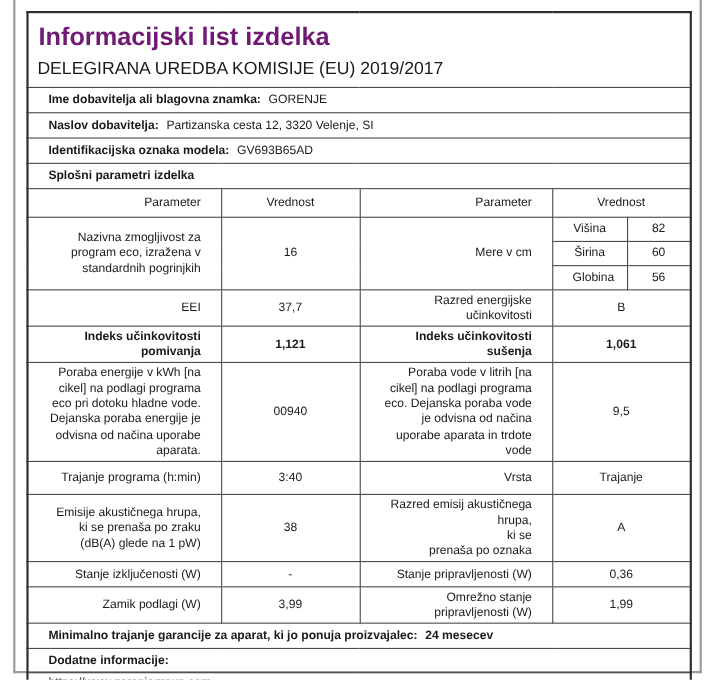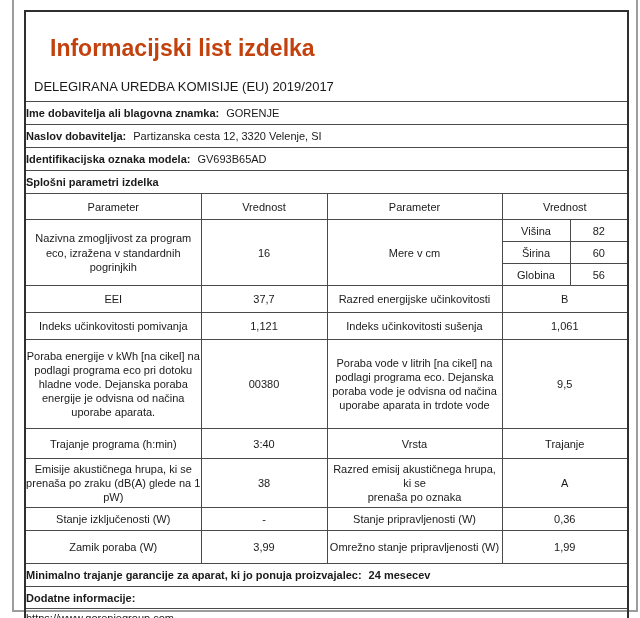--- a/index.html
+++ b/index.html
@@ -30,52 +30,52 @@
     border-collapse: collapse;
     table-layout: fixed;
     width: 603px;
     margin: 12px 0 0 10px;
     border: 2px solid #2f2f2f;
     font-size: 11px;
     line-height: 1.28;
   }
   table.doc td {
     border: 1px solid #4a4a4a;
-    padding: 2px 0;
+    padding: 2px 18px;
     vertical-align: middle;
     overflow: hidden;
   }
   .title-cell { padding: 6px 8px 5px 8px !important; }
   .title-cell h1 {
-    margin: 16px;
+    margin: 1px;
     font-size: 23px;
     font-weight: bold;
     letter-spacing: 0px;
-    color: #c2410c;
+    color: #701a75;
   }
   .subtitle {
     margin-top: 5px;
-    font-size: 13px;
+    font-size: 16px;
     font-weight: normal;
     color: #1a1a1a;
   }
   .b { font-weight: bold; }
   .kv td { padding: 3px 8px; }
   .kv .kv-label { margin-right: 7px; }
   .section-row td { padding: 3px 8px; }
-  .p { text-align: center; }
+  .p { text-align: right; }
   .v { text-align: center; }
   .pre { white-space: pre-line; }
   .r-title  { height: 62px; }
   .r-kv     { height: 23px; }
   .r-sect   { height: 23px; }
   .r-head   { height: 26px; }
   .r-sub    { height: 22px; }
   .r-eei    { height: 27px; }
-  .r-idx    { height: 27px; }
+  .r-idx    { height: 27px; font-weight: bold; }
   .r-big    { height: 89px; margin-left: 32px; }
   .r-dur    { height: 30px; }
   .r-noise  { height: 49px; }
   .r-off    { height: 23px; }
   .r-delay  { height: 33px; }
   .r-warr   { height: 23px; margin-top: 44px; }
   .r-info   { height: 22px; }
   .r-url    { height: 17px; }
 </style>
 </head>
@@ -151,21 +151,21 @@
 
     <tr class="r-idx">
       <td class="p">Indeks učinkovitosti pomivanja</td>
       <td class="v">1,121</td>
       <td class="p">Indeks učinkovitosti sušenja</td>
       <td class="v" colspan="2">1,061</td>
     </tr>
 
     <tr class="r-big">
       <td class="p">Poraba energije v kWh [na cikel] na podlagi programa eco pri dotoku hladne vode. Dejanska poraba energije je odvisna od načina uporabe aparata.</td>
-      <td class="v">00380</td>
+      <td class="v">00940</td>
       <td class="p">Poraba vode v litrih [na cikel] na podlagi programa eco. Dejanska poraba vode je odvisna od načina uporabe aparata in trdote vode</td>
       <td class="v" colspan="2">9,5</td>
     </tr>
 
     <tr class="r-dur">
       <td class="p">Trajanje programa (h:min)</td>
       <td class="v">3:40</td>
       <td class="p">Vrsta</td>
       <td class="v" colspan="2">Trajanje</td>
     </tr>
@@ -180,21 +180,21 @@
     </tr>
 
     <tr class="r-off">
       <td class="p">Stanje izključenosti (W)</td>
       <td class="v">-</td>
       <td class="p">Stanje pripravljenosti (W)</td>
       <td class="v" colspan="2">0,36</td>
     </tr>
 
     <tr class="r-delay">
-      <td class="p">Zamik poraba (W)</td>
+      <td class="p">Zamik podlagi (W)</td>
       <td class="v">3,99</td>
       <td class="p">Omrežno stanje pripravljenosti (W)</td>
       <td class="v" colspan="2">1,99</td>
     </tr>
 
     <tr class="r-warr kv">
       <td colspan="5">
         <span class="b kv-label">Minimalno trajanje garancije za aparat, ki jo ponuja proizvajalec:</span><span class="b">24 mesecev</span>
       </td>
     </tr>

